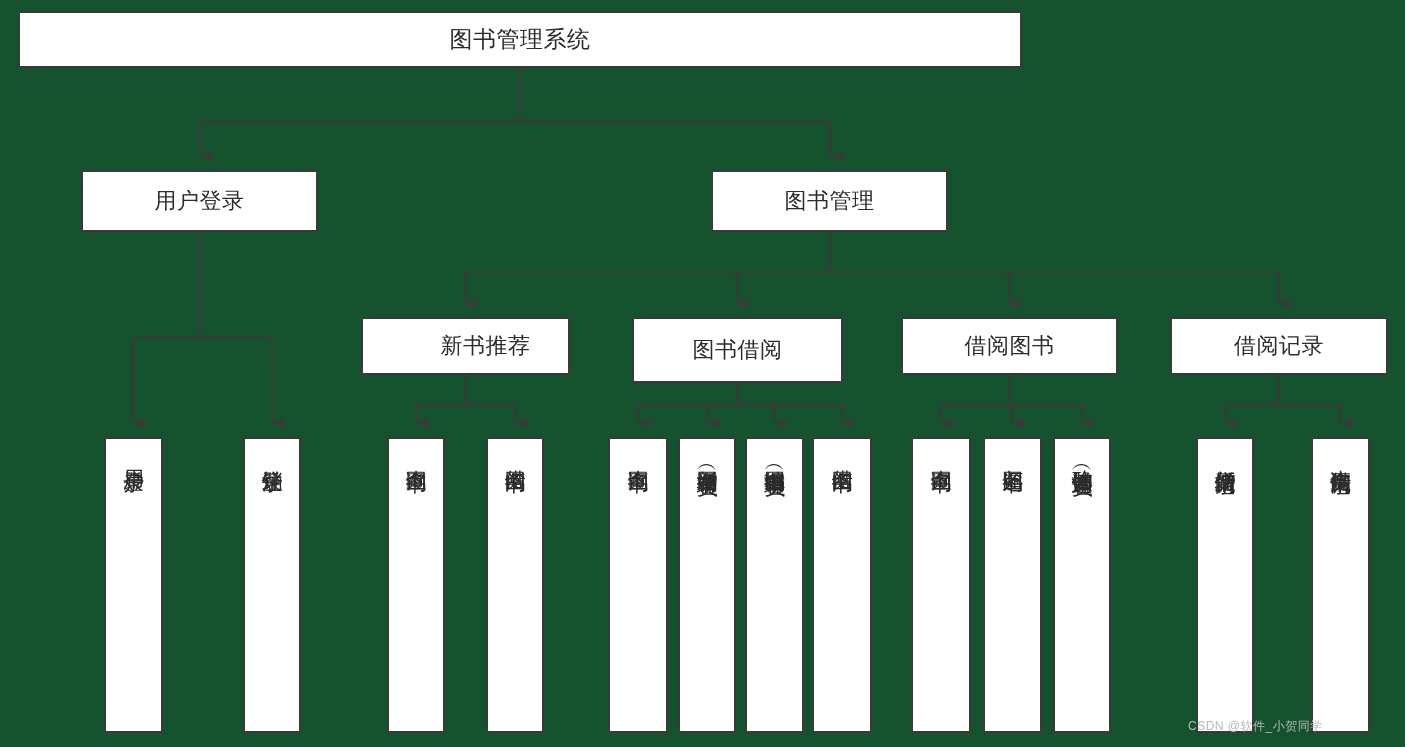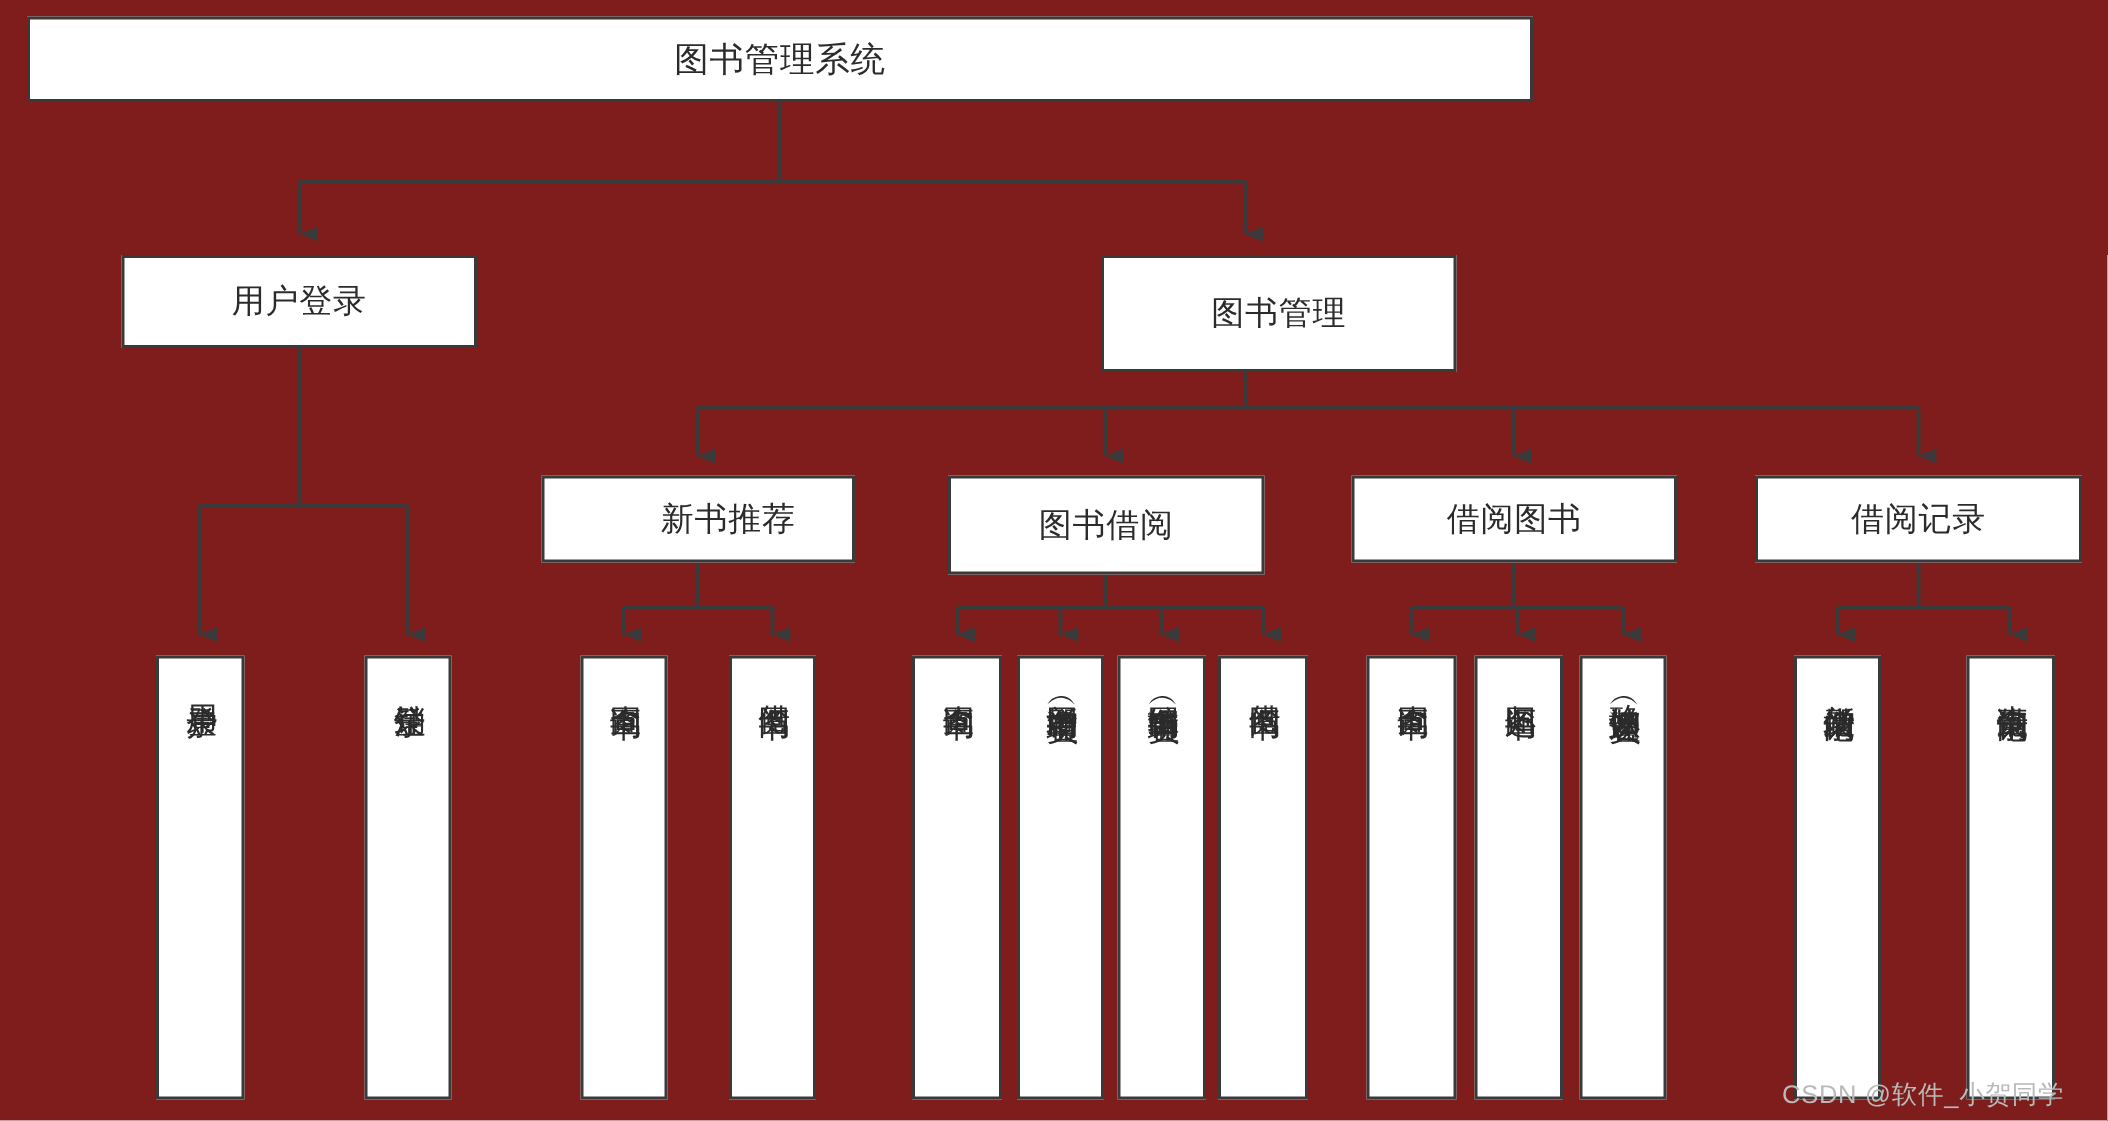--- a/index.html
+++ b/index.html
@@ -7,21 +7,21 @@
     padding: 0;
     background: #ffffff;
   }
   body {
     font-family: "Liberation Sans", "DejaVu Sans", sans-serif;
   }
   #canvas {
     position: relative;
     width: 1405px;
     height: 747px;
-    background: #7f1d1d;
+    background: #14532d;
     overflow: hidden;
   }
   #edges {
     position: absolute;
     left: 0;
     top: 0;
     width: 1405px;
     height: 747px;
     pointer-events: none;
   }
@@ -50,21 +50,21 @@
     writing-mode: vertical-rl;
     text-orientation: upright;
     font-size: 21px;
     line-height: 1.16;
     letter-spacing: 1px;
     white-space: nowrap;
   }
   .node.root .label { font-size: 23px; }
   .watermark {
     position: absolute;
-    font-size: 17px;
+    font-size: 12px;
     color: #b9b9b9;
     white-space: nowrap;
     letter-spacing: 0.5px;
   }
 </style>
 </head>
 <body>
 
 <div id="canvas">
 
@@ -120,21 +120,21 @@
     </g>
   </svg>
 
   <div class="node root" style="left:18px; top:11px; width:1004px; height:57px;">
     <span class="label">图书管理系统</span>
   </div>
 
   <div class="node" style="left:81px; top:170px; width:237px; height:62px;">
     <span class="label">用户登录</span>
   </div>
-  <div class="node" style="left:711px; top:170px; width:237px; height:78px;margin-left:23px;">
+  <div class="node" style="left:711px; top:170px; width:237px; height:62px;">
     <span class="label">图书管理</span>
   </div>
 
   <div class="node" style="left:361px; top:317px; width:209px; height:58px;padding-left:40px;">
     <span class="label">新书推荐</span>
   </div>
   <div class="node" style="left:632px; top:317px; width:211px; height:66px;">
     <span class="label">图书借阅</span>
   </div>
   <div class="node" style="left:901px; top:317px; width:217px; height:58px;">

